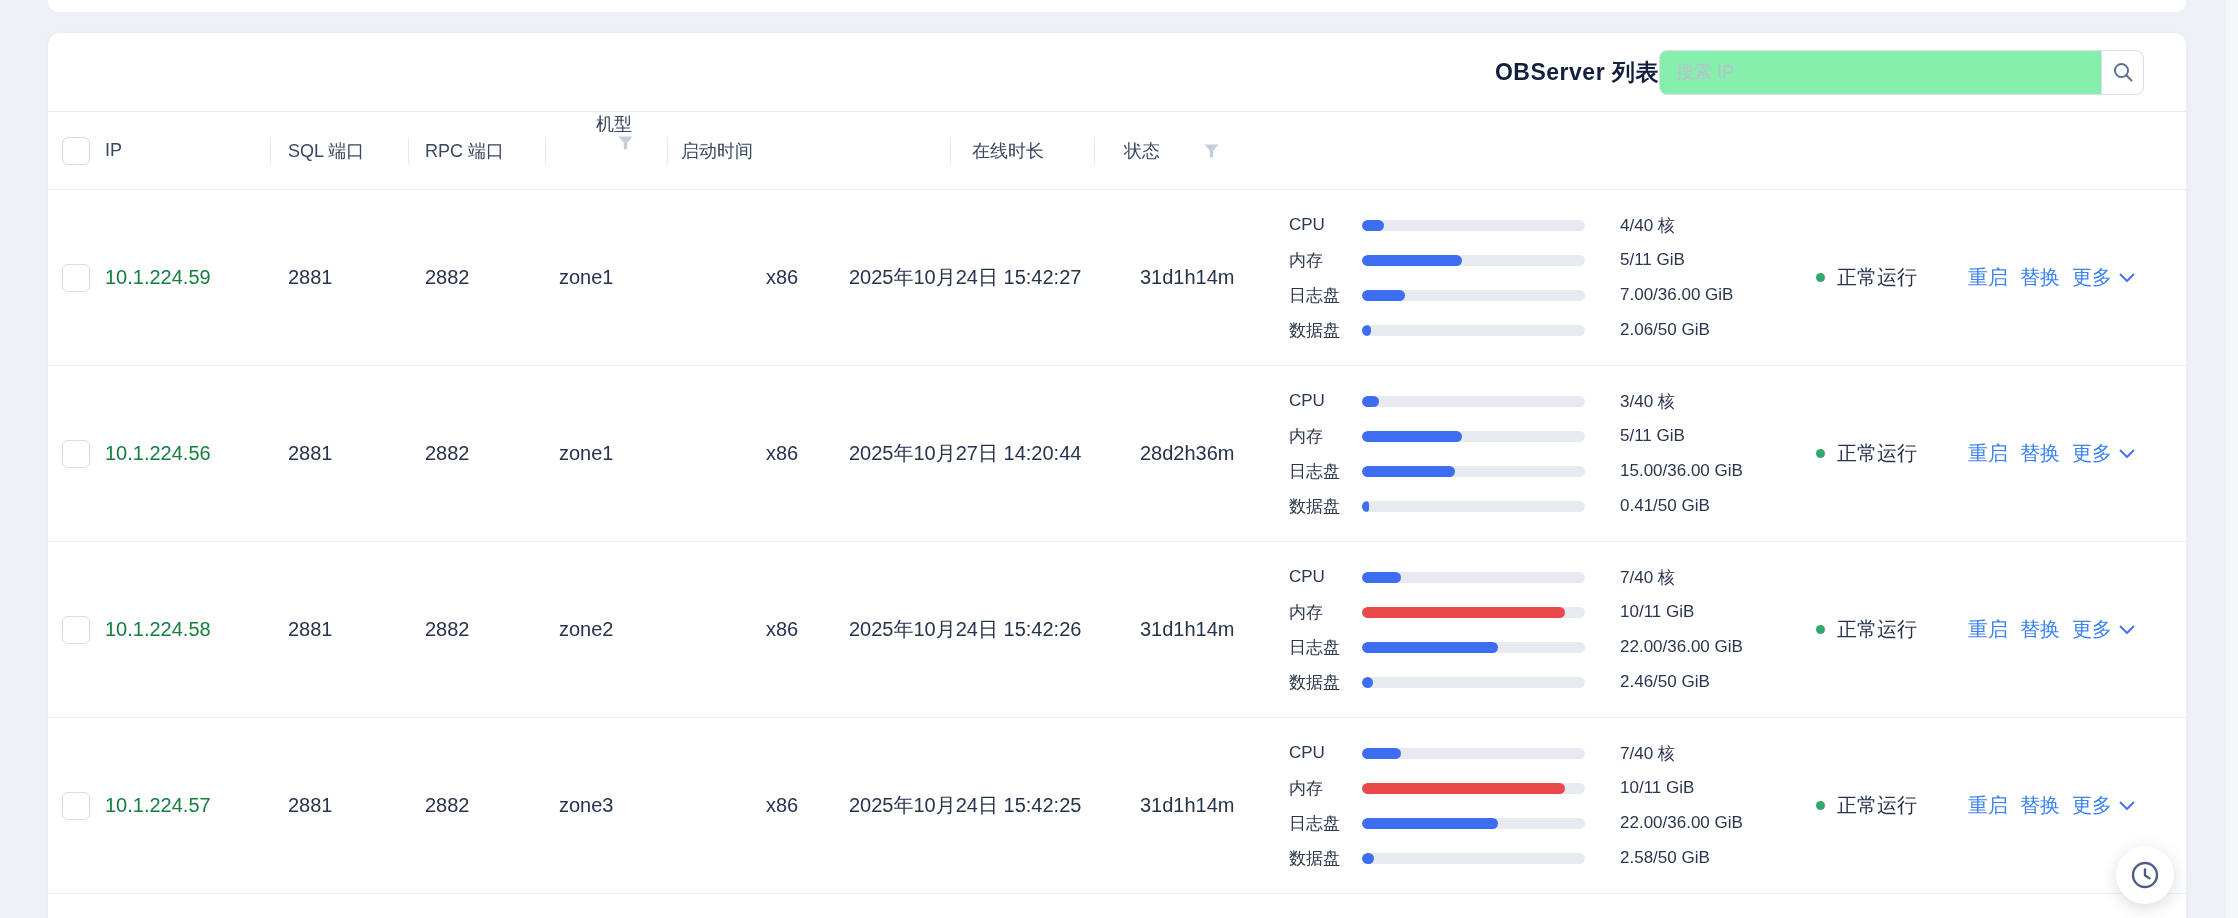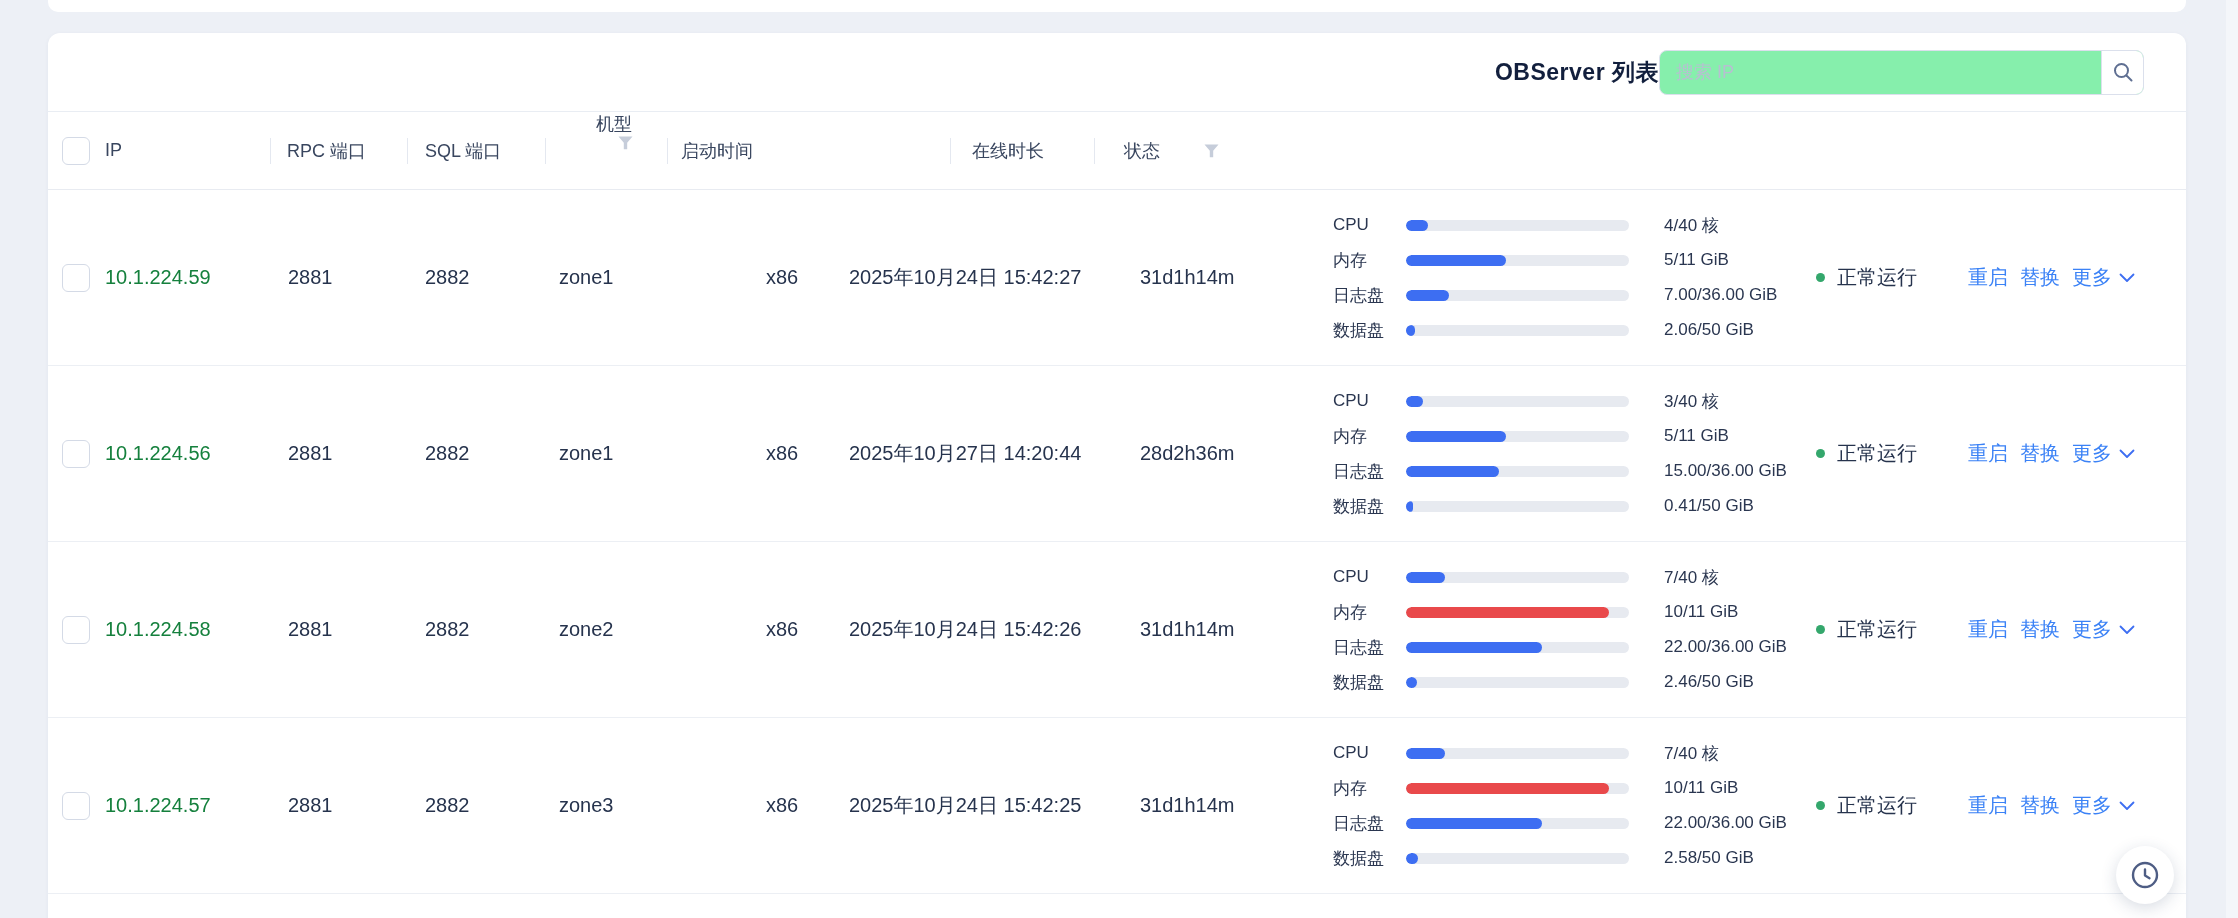--- a/index.html
+++ b/index.html
@@ -69,21 +69,21 @@
   .checkbox{
     width:26px;height:26px;border:1px solid #d4dae6;border-radius:6px;background:#fff;
     display:inline-block;cursor:pointer;
   }
   .ip-link{color:#15803d;text-decoration:none;cursor:pointer;}
   .filter-icon{margin-left:12px;display:inline-flex;cursor:pointer;}
   .col-model .filter-icon{margin-left:22px;}
   .col-status .filter-icon{margin-left:44px;}
   
   .res-wrap{display:flex;flex-direction:column;justify-content:center;width:100%;}
-  .metric-line{display:flex;align-items:center;height:35px;font-size:17px;color:#2a3650;margin-left:44px;}
+  .metric-line{display:flex;align-items:center;height:35px;font-size:17px;color:#2a3650;}
   .m-label{width:73px;flex:none;}
   .track{
     width:223px;height:11px;border-radius:6px;background:#e7eaf0;flex:none;overflow:hidden;
   }
   .fill{height:11px;border-radius:6px;min-width:7px;}
   .m-text{margin-left:35px;white-space:nowrap;}
   
   .dot{width:9px;height:9px;border-radius:50%;display:inline-block;margin-right:12px;flex:none;}
   
   .action-link{color:#3b82f6;text-decoration:none;cursor:pointer;margin-right:12px;white-space:nowrap;display:inline-flex;align-items:center;}
@@ -115,25 +115,25 @@
     </div>
   </div>
   <div class="table">
     <div class="thead" id="thead">
         <div class="th col-sel">
           <span class="checkbox"></span>
         </div>
         <div class="th col-ip">
           <span>IP</span>
         </div>
+        <div class="th col-sql sep">
+          <span>SQL 端口</span>
+        </div>
         <div class="th col-rpc sep">
           <span>RPC 端口</span>
-        </div>
-        <div class="th col-sql sep">
-          <span>SQL 端口</span>
         </div>
         <div class="th col-model sep">
           <span>机型</span>
           <span class="filter-icon">
             <svg width="15" height="14" viewBox="0 0 15 14">
               <path d="M0.5 0.5 H14.5 L9.2 6.8 V13.2 L5.8 13.2 V6.8 Z" fill="#c6cdda"></path>
             </svg>
           </span>
         </div>
         <div class="th col-start sep">

